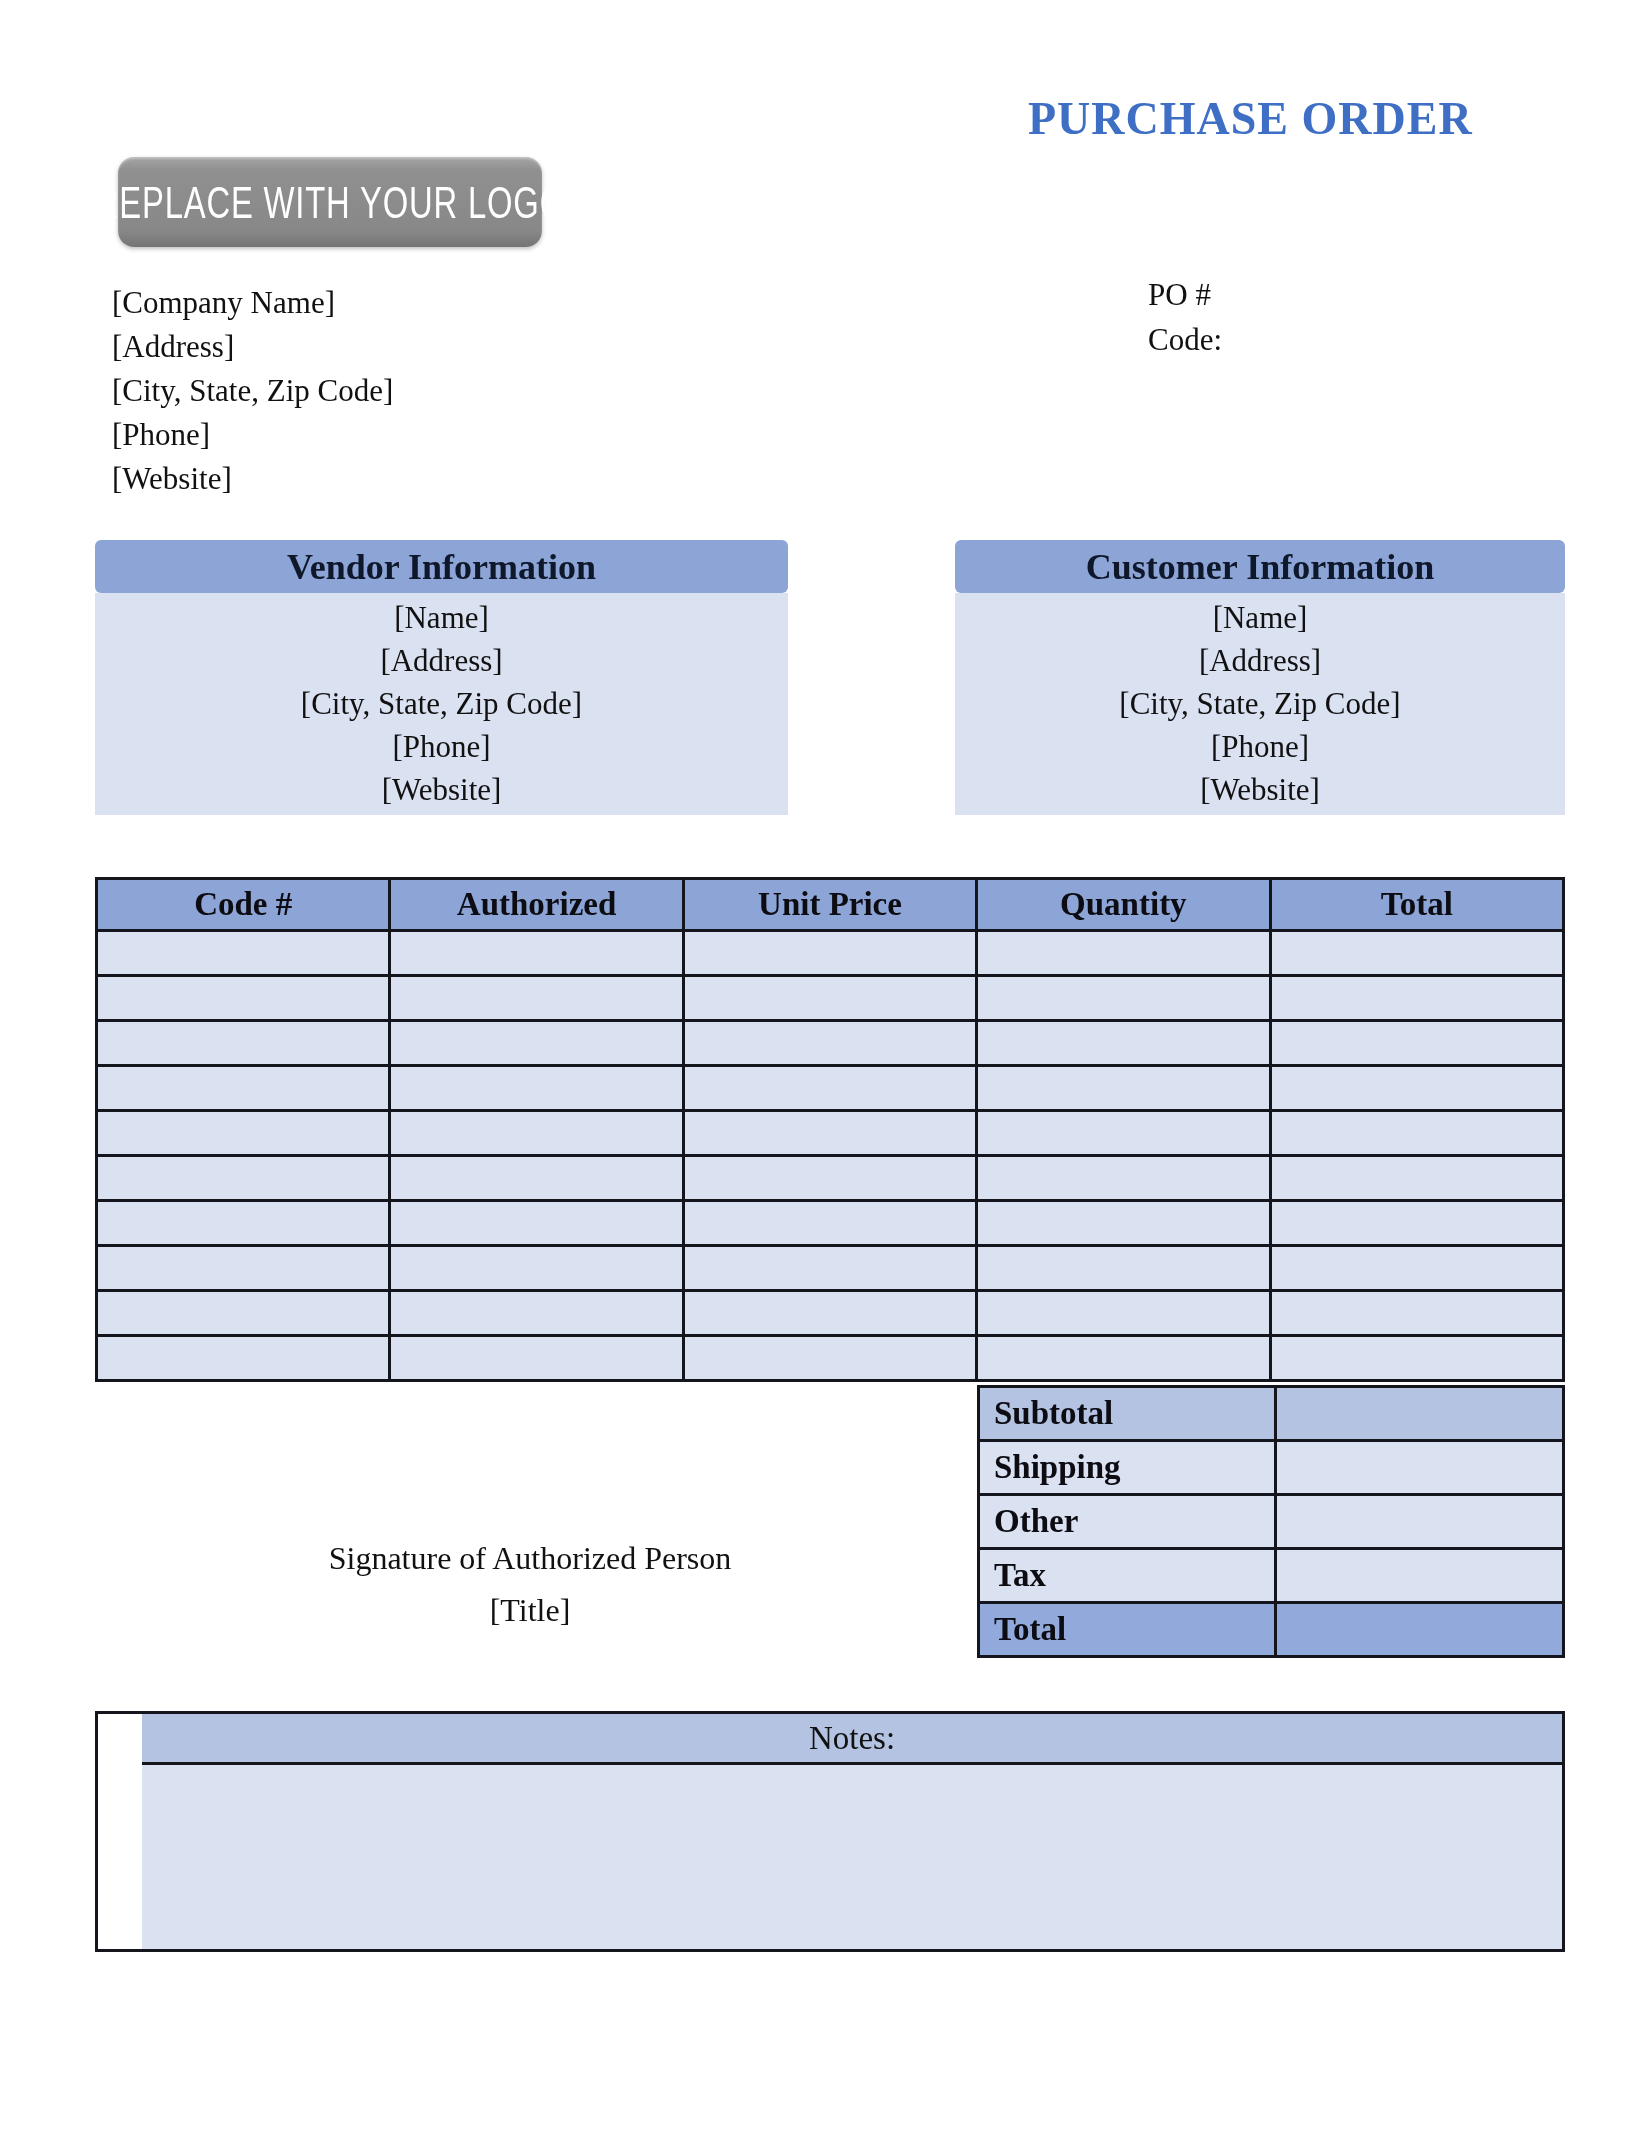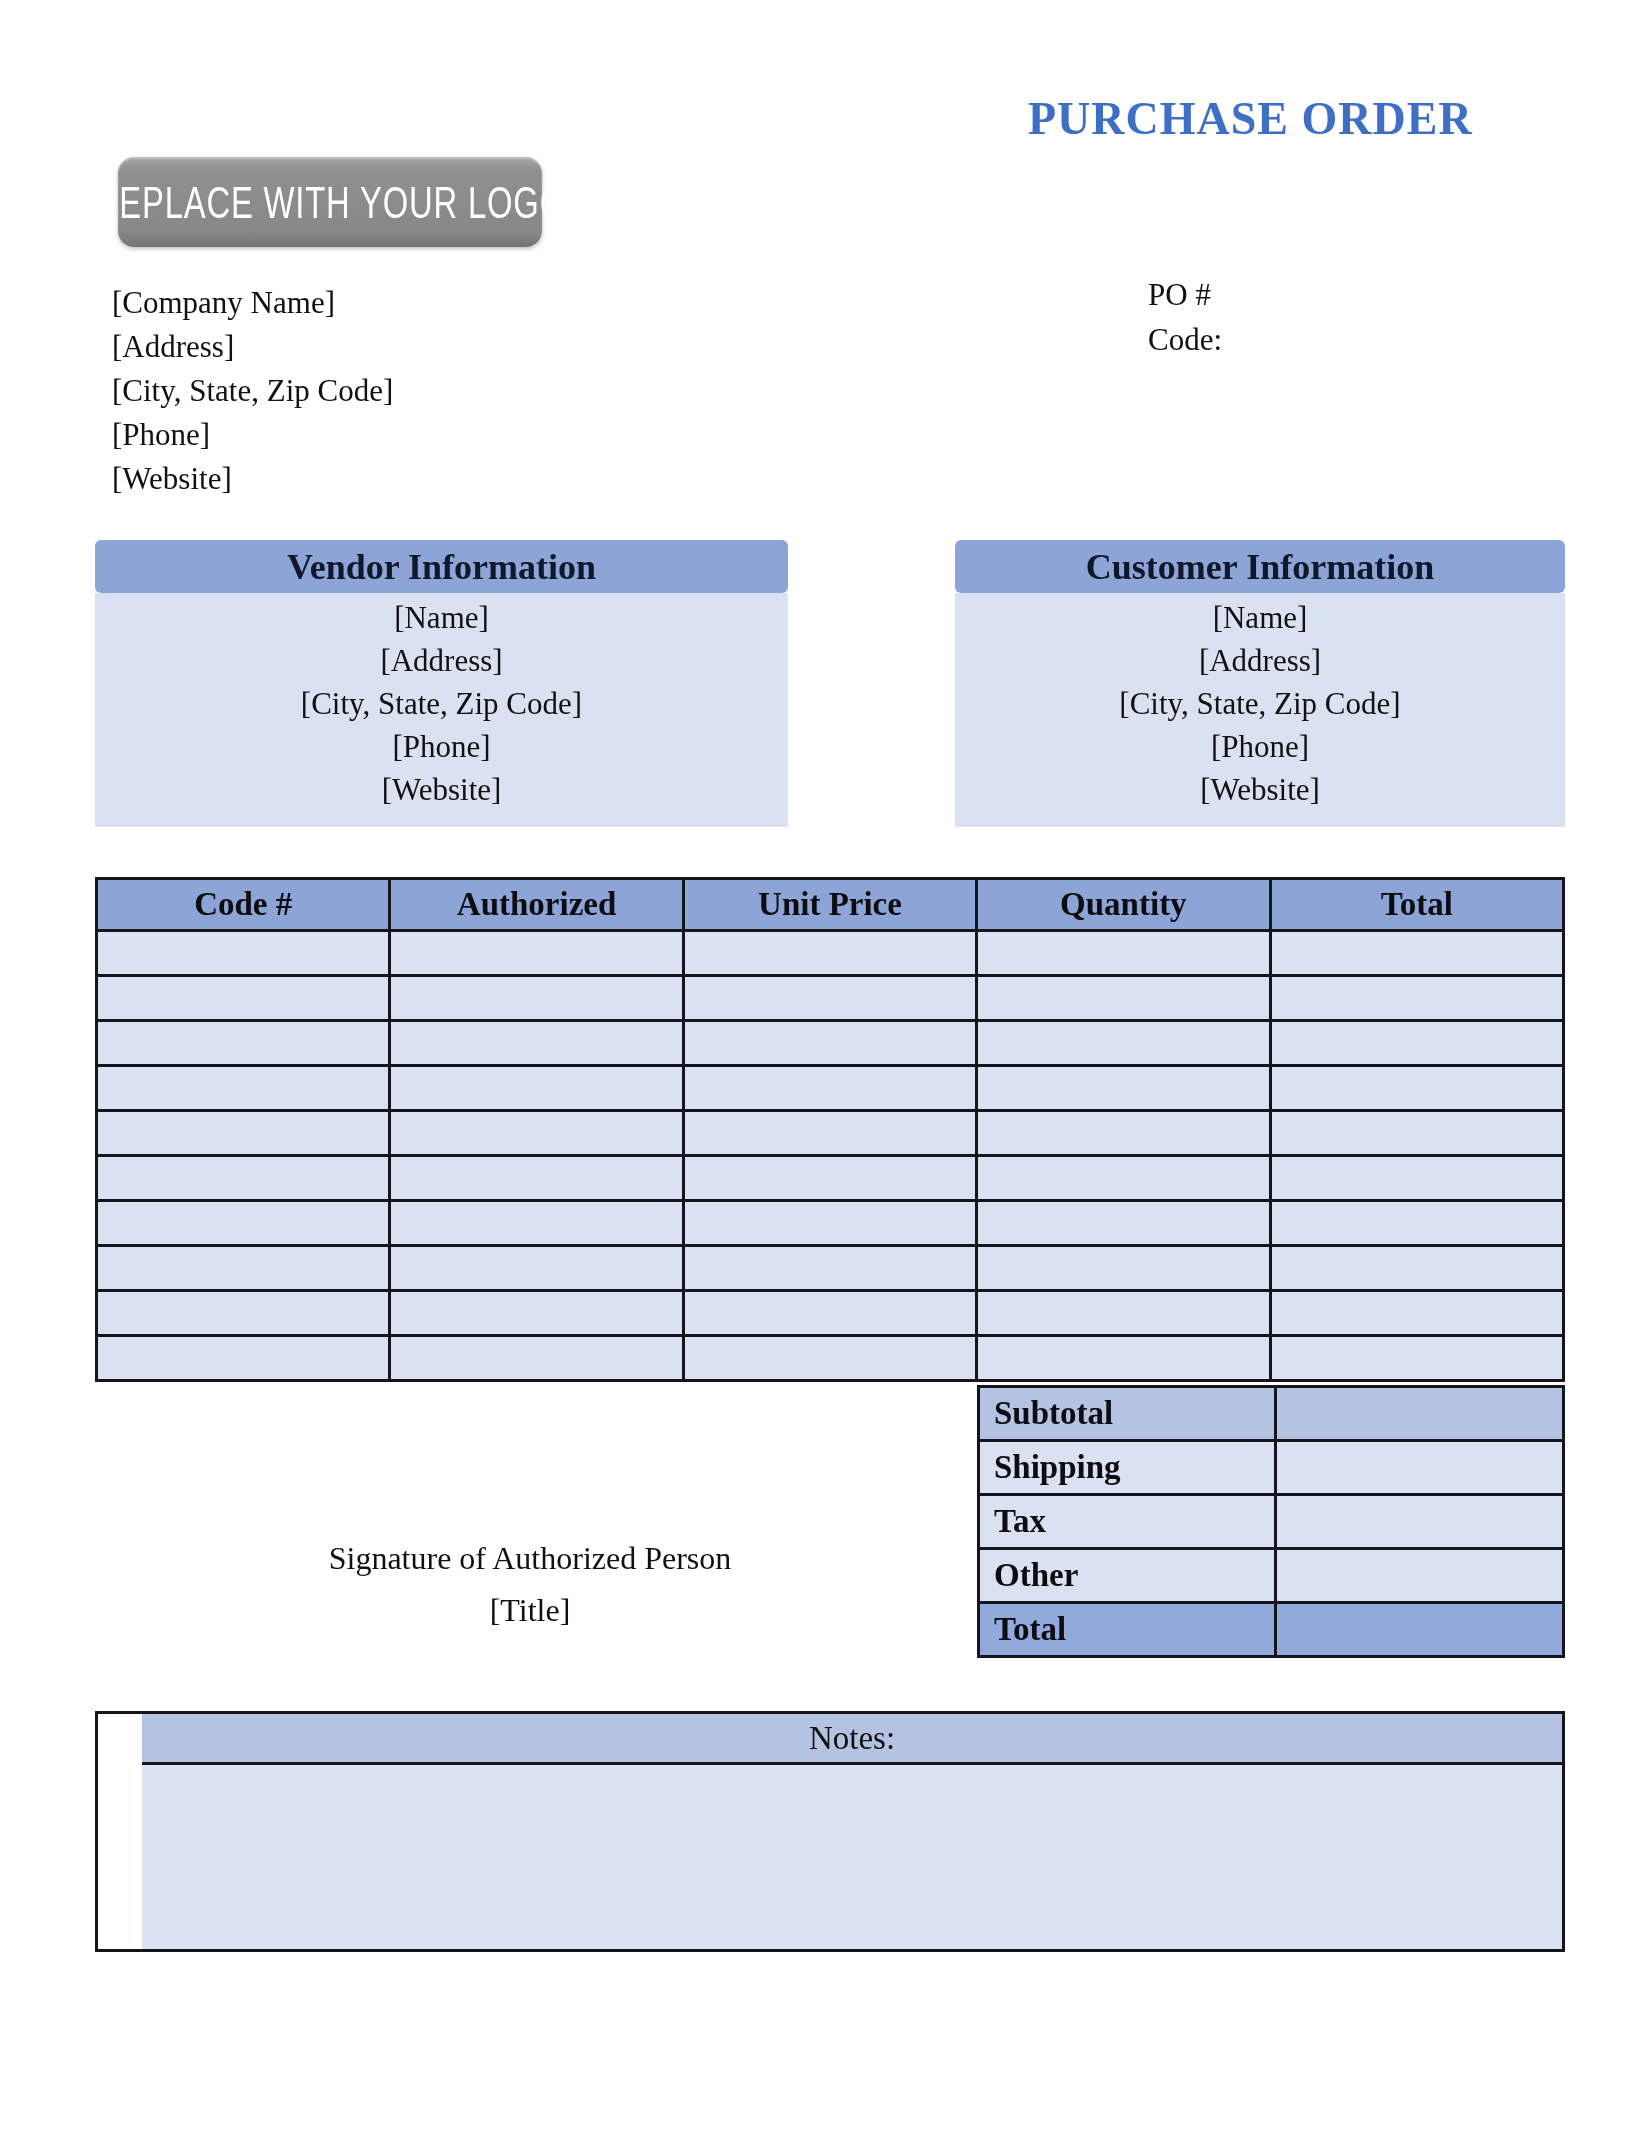--- a/index.html
+++ b/index.html
@@ -40,21 +40,21 @@
   .info-box{position:absolute;top:540px;}
   .info-box.vendor{left:95px;width:693px;}
   .info-box.customer{left:955px;width:610px;}
   .info-header{
     height:53px;background:var(--header-fill);
     display:flex;align-items:center;justify-content:center;
     font-weight:bold;font-size:36px;color:#0f172a;border-radius:6px;
   }
   .info-body{
     background:var(--light-fill);text-align:center;
-    font-size:31px;line-height:43px;padding:3px 0 16px;
+    font-size:31px;line-height:43px;padding:3px 0 4px;
   }
 
   table{border-collapse:collapse;table-layout:fixed;}
   .items-table{position:absolute;left:95px;top:877px;width:1470px;}
   .items-table th{
     background:var(--header-fill);border:3px solid var(--border-dark);
     font-size:33px;font-weight:bold;color:#0c0c12;text-align:center;
   }
   .items-table thead tr{height:52px;}
   .items-table tbody tr{height:45px;}
@@ -248,25 +248,25 @@
     <tbody>
       <tr class="row-medium">
         <td class="s-label">Subtotal</td>
         <td class="s-value"></td>
       </tr>
       <tr class="row-light">
         <td class="s-label">Shipping</td>
         <td class="s-value"></td>
       </tr>
       <tr class="row-light">
+        <td class="s-label">Other</td>
+        <td class="s-value"></td>
+      </tr>
+      <tr class="row-light">
         <td class="s-label">Tax</td>
-        <td class="s-value"></td>
-      </tr>
-      <tr class="row-light">
-        <td class="s-label">Other</td>
         <td class="s-value"></td>
       </tr>
       <tr class="row-total">
         <td class="s-label">Total</td>
         <td class="s-value"></td>
       </tr>
     </tbody>
   </table>
 
   <div class="signature">

